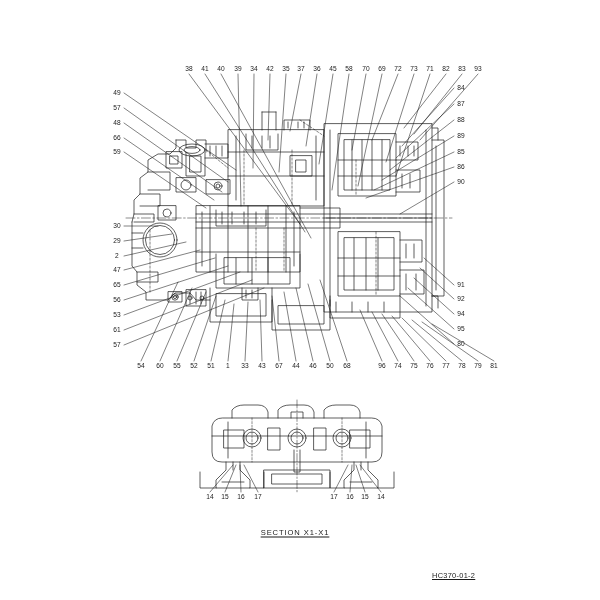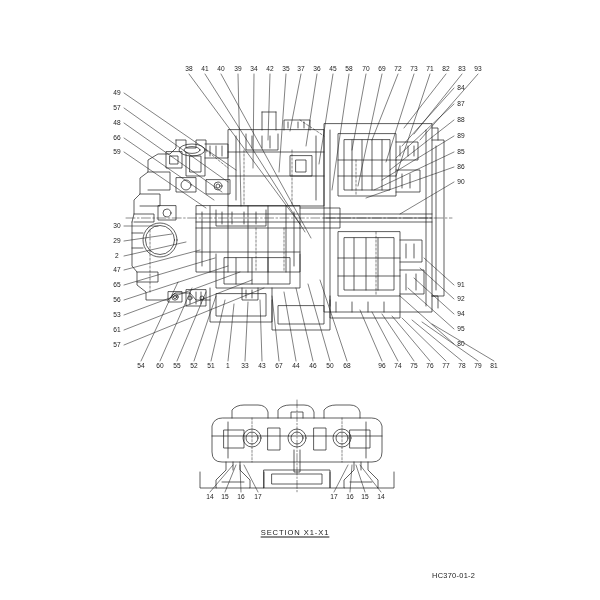--- a/index.html
+++ b/index.html
@@ -398,15 +398,15 @@
       <div class="callout-num" style="left: 241px; top: 497px;">16</div>
       <div class="callout-num" style="left: 258px; top: 497px;">17</div>
       <div class="callout-num" style="left: 334px; top: 497px;">17</div>
       <div class="callout-num" style="left: 350px; top: 497px;">16</div>
       <div class="callout-num" style="left: 365px; top: 497px;">15</div>
       <div class="callout-num" style="left: 381px; top: 497px;">14</div>
     </div>
 
   <div class="section-caption" id="section-caption" style="left: 295px; top: 532px;">SECTION  X1-X1</div>
 
-  <div class="drawing-no" style="left:432px; top:571px;">HC370-01-2</div>
+  <div class="drawing-no" style="left:432px; top:571px;text-decoration:underline;">HC370-01-2</div>
 
 </div>
 
 </body></html>

